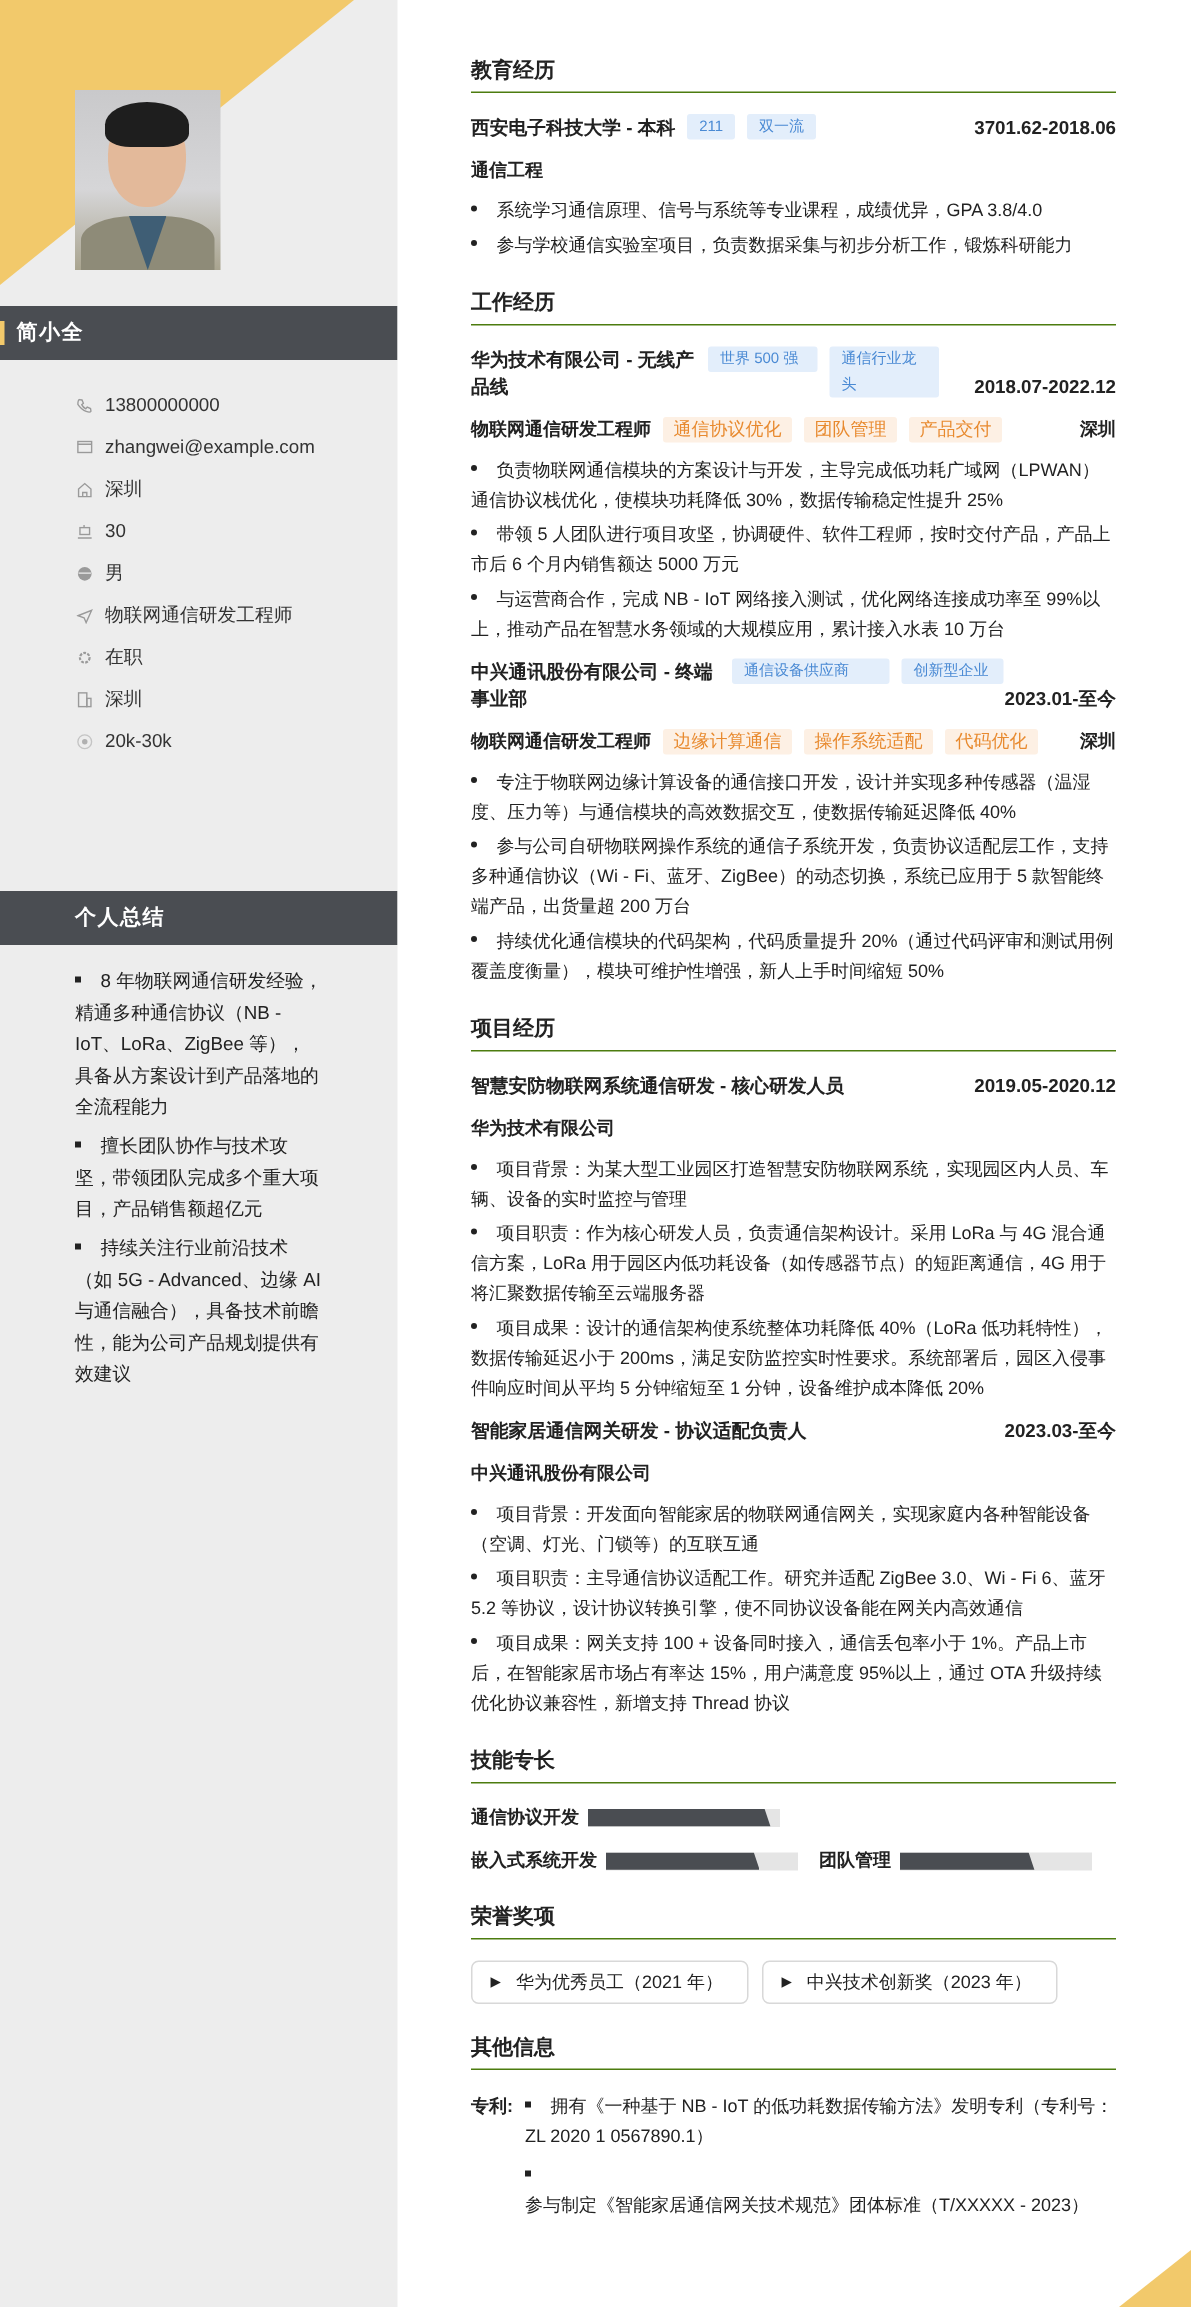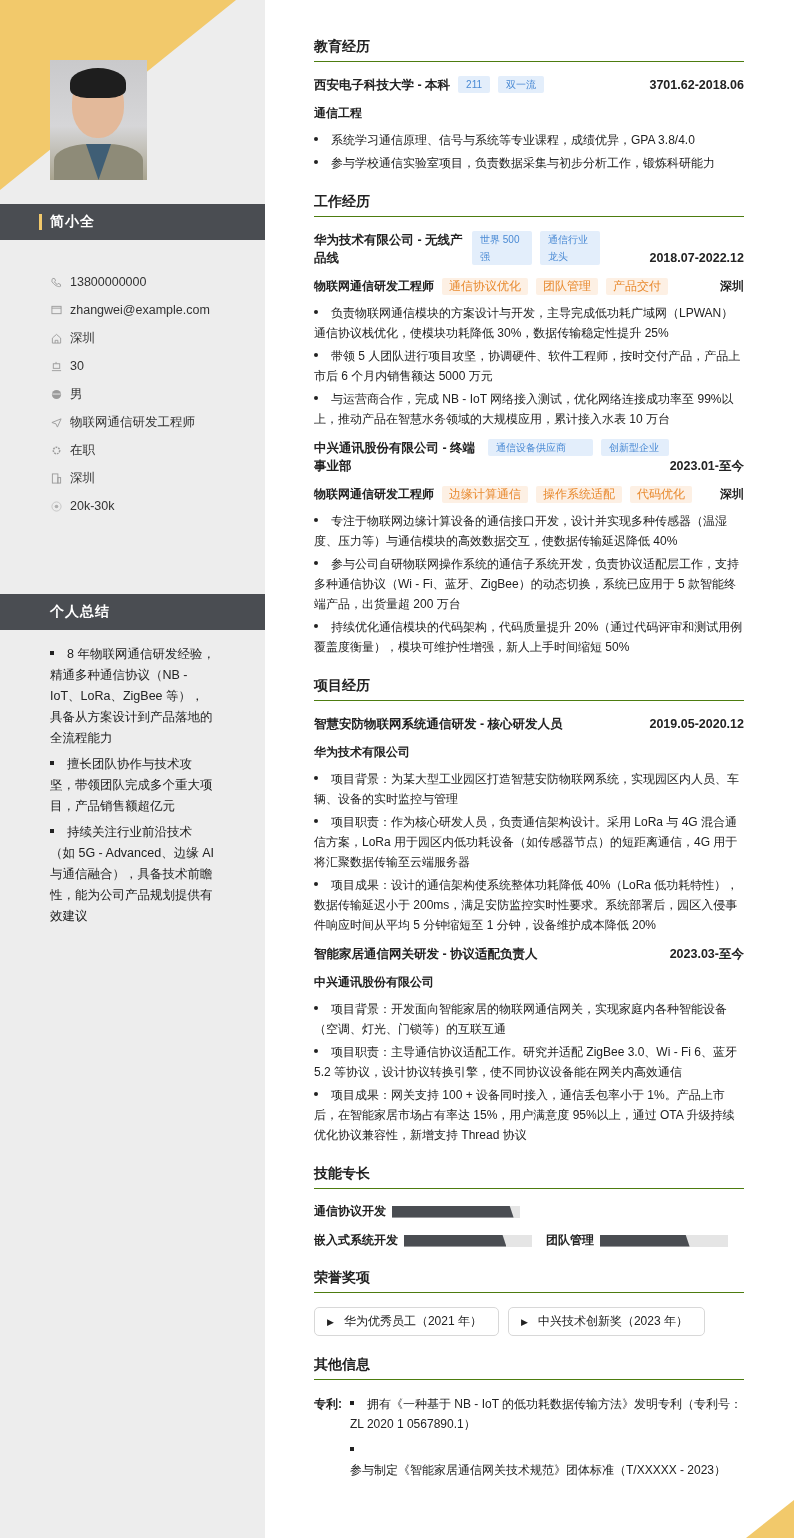--- a/index.html
+++ b/index.html
@@ -7,43 +7,43 @@
   body { font-family: "Liberation Sans", "DejaVu Sans", sans-serif; color: #222; font-size: 12px; position: relative; }
 
   .sidebar { position: absolute; left: 0; top: 0; width: 265px; height: 1538px; background: #ededed; overflow: hidden; }
   .sidebar .tri { position: absolute; left: 0; top: 0; width: 265px; height: 190px; }
   .photo { position: absolute; left: 50px; top: 60px; width: 97px; height: 120px; background: linear-gradient(180deg, #c9c9cb 0%, #d6d6d8 55%, #a9a48f 100%); overflow: hidden; }
   .photo .head { position: absolute; left: 22px; top: 14px; width: 52px; height: 64px; border-radius: 45% 45% 48% 48%; background: #e3b99a; }
   .photo .hair { position: absolute; left: 20px; top: 8px; width: 56px; height: 30px; border-radius: 50% 50% 30% 30%; background: #1e1e1e; }
   .photo .body { position: absolute; left: 4px; top: 84px; width: 89px; height: 40px; border-radius: 40% 40% 0 0; background: #8e8b78; }
   .photo .collar { position: absolute; left: 36px; top: 84px; width: 25px; height: 36px; background: #3f5e75; clip-path: polygon(0 0, 100% 0, 50% 100%); }
 
-  .name-band { position: absolute; left: 0; top: 204px; width: 265px; height: 36px; background: #4a4d52; display: flex; align-items: center; padding-left: 39px; }
+  .name-band { position: absolute; left: 0; top: 204px; width: 265px; height: 36px; background: #4a4d52; display: flex; align-items: center; }
   .name-band .bar { width: 3px; height: 16px; background: #f2c96b; margin-right: 8px; }
   .name-band .name { color: #fff; font-size: 14px; font-weight: bold; letter-spacing: 1px; }
 
-  .contacts { position: absolute; left: 50px; top: 268px; width: 210px; }
+  .contacts { position: absolute; left: 50px; top: 256px; width: 210px; }
   .contact-row { height: 28px; display: flex; align-items: center; font-size: 12.5px; color: #333; }
   .contact-row .ico { width: 12px; height: 12px; margin-right: 8px; display: inline-flex; align-items: center; justify-content: center; color: #9a9a9a; font-size: 10px; }
 
   .summary-band { position: absolute; left: 0; top: 594px; width: 265px; height: 36px; background: #4a4d52; display: flex; align-items: center; padding-left: 50px; }
   .summary-band .title { color: #fff; font-size: 14px; font-weight: bold; letter-spacing: 1px; }
   .summary { position: absolute; left: 50px; top: 644px; width: 165px; }
   .summary li { list-style: none; font-size: 12.5px; line-height: 21px; color: #222; margin-bottom: 5px; }
   .summary li .sq { display: inline-block; width: 4px; height: 4px; background: #222; margin-right: 13px; vertical-align: middle; position: relative; top: -2px; }
 
   .main { position: absolute; left: 314px; top: 38px; width: 430px; }
   .section { margin-bottom: 20px; }
   .sec-title { font-size: 14px; font-weight: bold; color: #222; padding-bottom: 5px; border-bottom: 1px solid #4d7c0f; margin-bottom: 14px; }
   .entry { margin-bottom: 10px; }
   .head-row { display: flex; align-items: flex-end; justify-content: space-between; font-size: 12.5px; font-weight: bold; line-height: 18px; }
   .head-left { display: flex; align-items: flex-start; }
   .head-left .org { max-width: 150px; }
   .tag-blue { display: inline-block; background: #e3eefb; color: #4a8ad4; font-weight: normal; font-size: 10px; padding: 0 8px; line-height: 17px; margin-left: 8px; border-radius: 2px; }
-  .tag-blue.wrap { width: 60px; white-space: normal; }
+  .tag-blue.wrap { width: 73px; white-space: normal; }
   .tag-orange { display: inline-block; background: #fdf0e4; color: #e88a2f; font-weight: normal; font-size: 12px; padding: 0 7px; line-height: 17px; margin-left: 8px; border-radius: 2px; }
   .date { white-space: nowrap; font-weight: bold; }
   .sub-row { display: flex; justify-content: space-between; align-items: center; font-size: 12px; font-weight: bold; margin-top: 10px; margin-bottom: 8px; line-height: 18px; }
   .sub-left { display: flex; align-items: center; }
   .bullets li { list-style: none; font-size: 12px; line-height: 20px; color: #222; margin-bottom: 3px; }
   .bullets li .dot { display: inline-block; width: 4px; height: 4px; border-radius: 50%; background: #222; margin-right: 13px; vertical-align: middle; position: relative; top: -2px; }
 
   .skills { display: flex; flex-wrap: wrap; row-gap: 12px; }
   .skill { display: flex; align-items: center; font-size: 12px; font-weight: bold; margin-right: 14px; }
   .skill .lbl { margin-right: 6px; }

